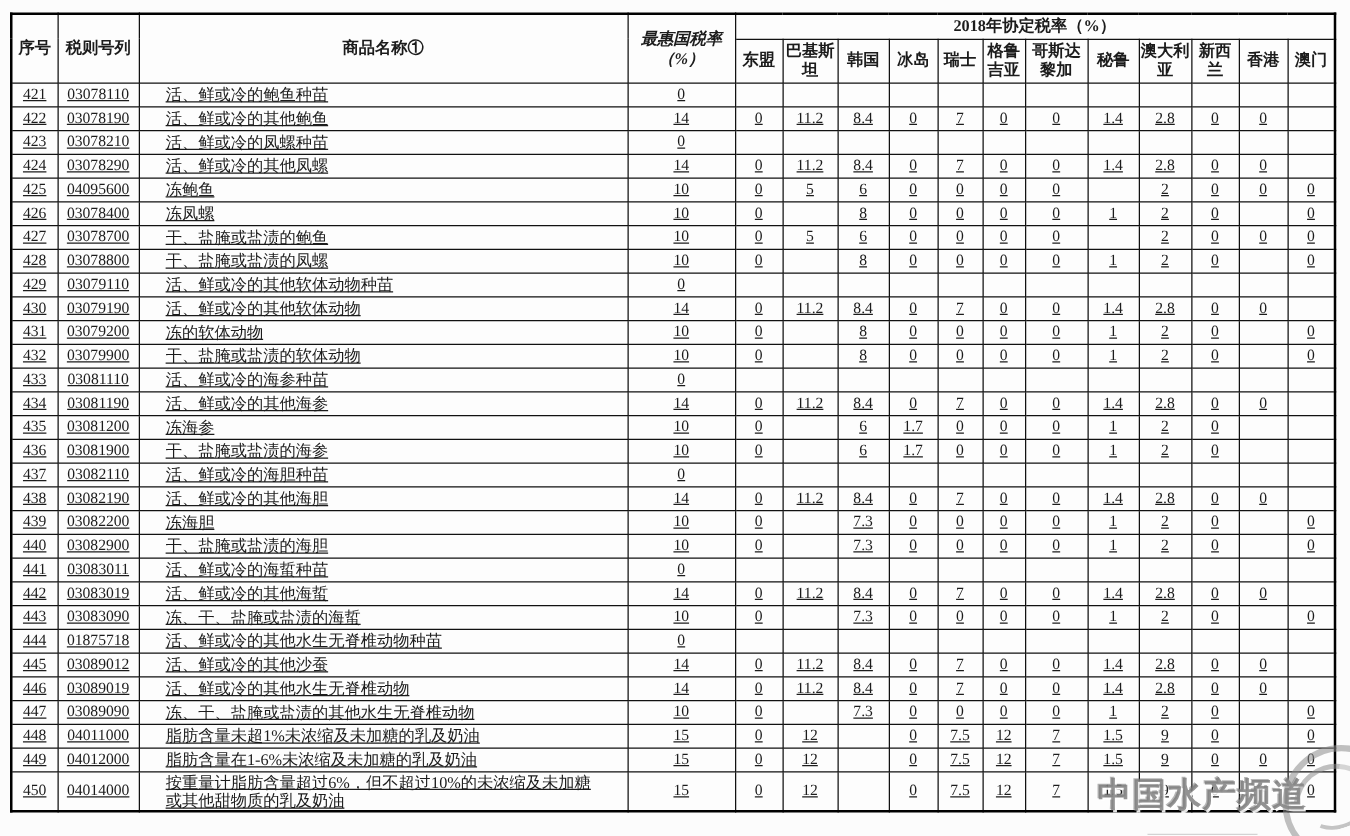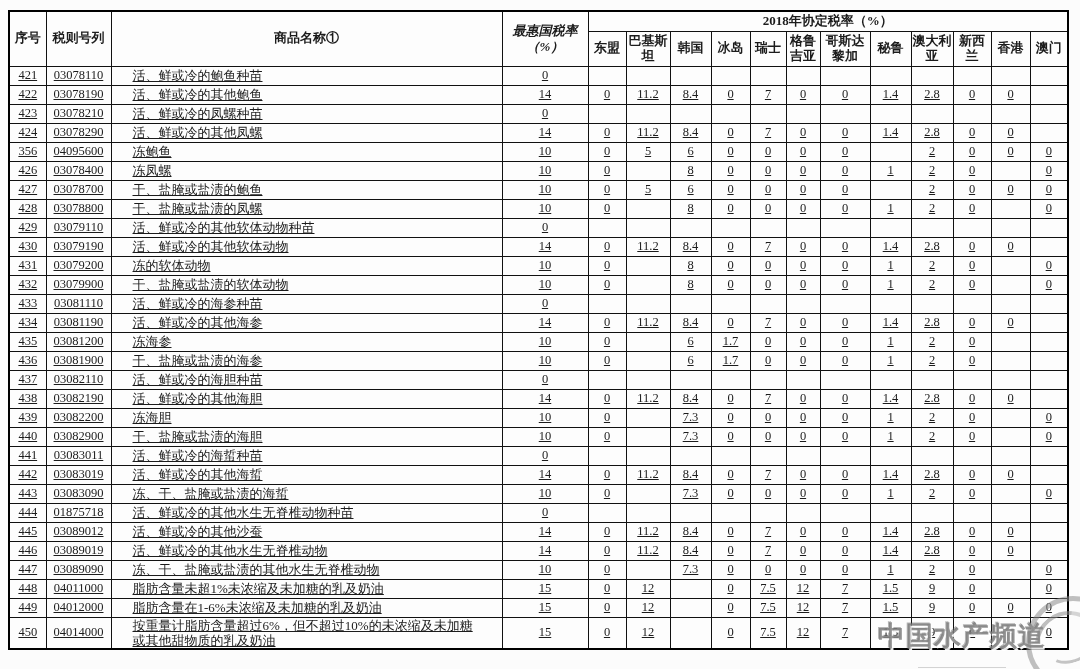--- a/index.html
+++ b/index.html
@@ -222,21 +222,21 @@
           <td class="c-rate">7</td>
           <td class="c-rate">0</td>
           <td class="c-rate">0</td>
           <td class="c-rate">1.4</td>
           <td class="c-rate">2.8</td>
           <td class="c-rate">0</td>
           <td class="c-rate">0</td>
           <td class="c-rate"></td>
         </tr>
         <tr>
-          <td class="c-no">356</td>
+          <td class="c-no">425</td>
           <td class="c-code">04095600</td>
           <td class="c-name">冻鲍鱼</td>
           <td class="c-mfn">10</td>
           <td class="c-rate">0</td>
           <td class="c-rate">5</td>
           <td class="c-rate">6</td>
           <td class="c-rate">0</td>
           <td class="c-rate">0</td>
           <td class="c-rate">0</td>
           <td class="c-rate">0</td>

